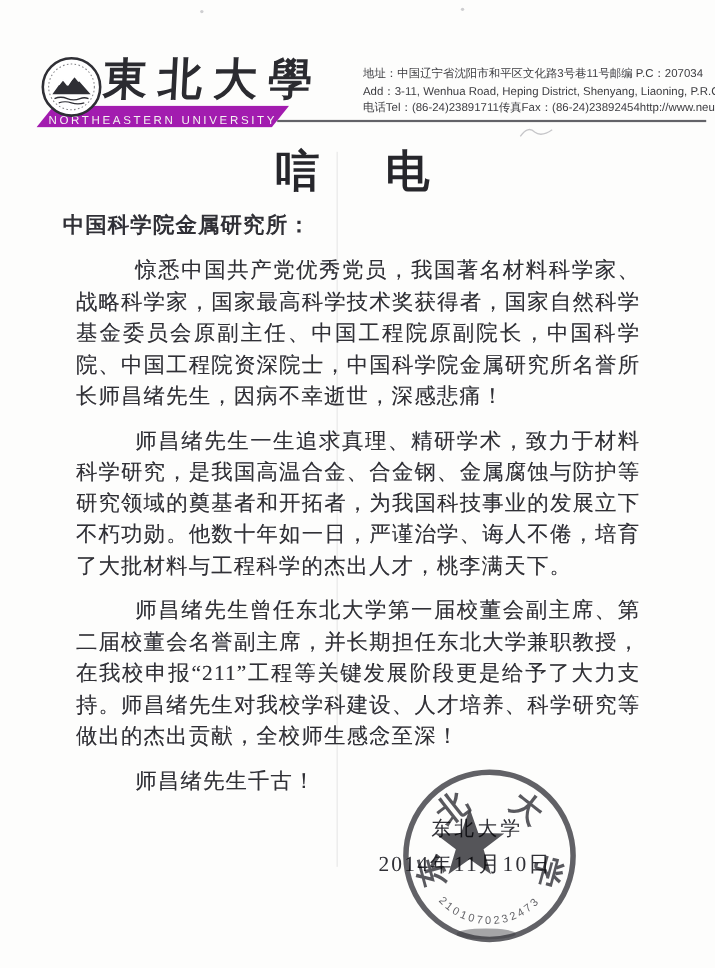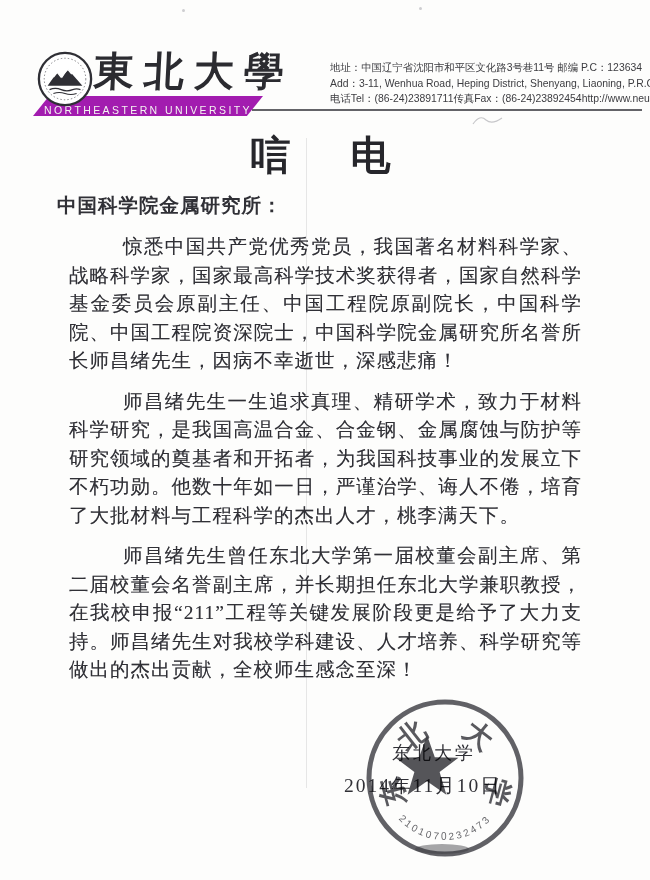--- a/index.html
+++ b/index.html
@@ -21,21 +21,21 @@
            letter-spacing:10px;color:#2b2b30;transform:skewX(-3deg);white-space:nowrap;}
   .banner{position:absolute;left:33px;top:96px;width:230px;height:20px;background:#a21caf;
           clip-path:polygon(0 100%,7% 0,100% 0,93% 100%);z-index:1;
           display:flex;align-items:flex-end;justify-content:center;}
   .banner span{font-family:"Liberation Sans","DejaVu Sans",sans-serif;font-size:10.5px;
                color:#f4f4f1;letter-spacing:2.4px;white-space:nowrap;}
   .header-rule{position:absolute;left:252px;top:109px;width:390px;height:2px;background:#3c3c42;opacity:.8;}
   .contact{position:absolute;left:330px;top:60px;width:312px;
            font-family:"Liberation Sans","DejaVu Sans",sans-serif;
            font-size:10.4px;line-height:15.5px;color:#3c3c40;}
-  .contact-row{display:flex;justify-content:space-between;white-space:nowrap;}
+  .contact-row{display:flex;white-space:nowrap;}
 
   
   .letter{position:absolute;left:57px;top:128px;width:537px;}
   .letter-title{margin:0 0 8px 0;text-align:center;font-size:40px;font-weight:bold;
                 letter-spacing:10px;color:#26262b;}
   .salutation{margin:0;font-size:19.5px;line-height:30px;font-weight:bold;letter-spacing:1px;}
   .para{margin:12px;font-size:19.5px;line-height:28.5px;letter-spacing:1px;
         text-align:justify;text-indent:54px;
         text-shadow:0 0 .5px rgba(60,60,66,.45);}
 
@@ -73,21 +73,21 @@
   <div class="cn-name">東北大學</div>
 
   <div class="banner">
     <span>NORTHEASTERN UNIVERSITY</span>
   </div>
   <div class="header-rule"></div>
 
   <div class="contact">
     <div class="contact-row">
       <span>地址：中国辽宁省沈阳市和平区文化路3号巷11号</span>
-      <span>邮编 P.C：123634</span>
+      <span>邮编 P.C：207034</span>
     </div>
     <div class="contact-row">
       <span>Add：3-11, Wenhua Road, Heping District, Shenyang, Liaoning, P.R.China</span>
     </div>
     <div class="contact-row">
       <span>电话Tel：(86-24)23891711</span>
       <span>传真Fax：(86-24)23892454</span>
       <span>http://www.neu.edu.cn</span>
     </div>
   </div>
@@ -95,20 +95,21 @@
   <svg class="pencil-mark" width="36" height="14" viewBox="0 0 36 14">
     <path d="M1 12 Q8 2 14 8 Q20 13 30 6" fill="none" stroke="#9a9aa0" stroke-width="1.2"></path>
   </svg>
 
   <div class="letter">
     <h1 class="letter-title">唁　电</h1>
     <p class="salutation">中国科学院金属研究所：</p>
     <p class="para">惊悉中国共产党优秀党员，我国著名材料科学家、战略科学家，国家最高科学技术奖获得者，国家自然科学基金委员会原副主任、中国工程院原副院长，中国科学院、中国工程院资深院士，中国科学院金属研究所名誉所长师昌绪先生，因病不幸逝世，深感悲痛！</p>
     <p class="para">师昌绪先生一生追求真理、精研学术，致力于材料科学研究，是我国高温合金、合金钢、金属腐蚀与防护等研究领域的奠基者和开拓者，为我国科技事业的发展立下不朽功勋。他数十年如一日，严谨治学、诲人不倦，培育了大批材料与工程科学的杰出人才，桃李满天下。</p>
     <p class="para">师昌绪先生曾任东北大学第一届校董会副主席、第二届校董会名誉副主席，并长期担任东北大学兼职教授，在我校申报“211”工程等关键发展阶段更是给予了大力支持。师昌绪先生对我校学科建设、人才培养、科学研究等做出的杰出贡献，全校师生感念至深！</p>
+    <p class="para">师昌绪先生千古！</p>
   </div>
 
   <div class="signature">东北大学</div>
   <div class="sig-date">2014年11月10日</div>
 
   <svg class="seal" width="170" height="170" viewBox="0 0 170 170">
     <defs>
       <path id="seal-code-path" d="M36.1 122.2 A62 62 0 0 0 133.9 122.2" fill="none"></path>
     </defs>
     <circle cx="85" cy="84" r="76" fill="none" stroke="#3f3f46" stroke-width="5" opacity=".82"></circle>

